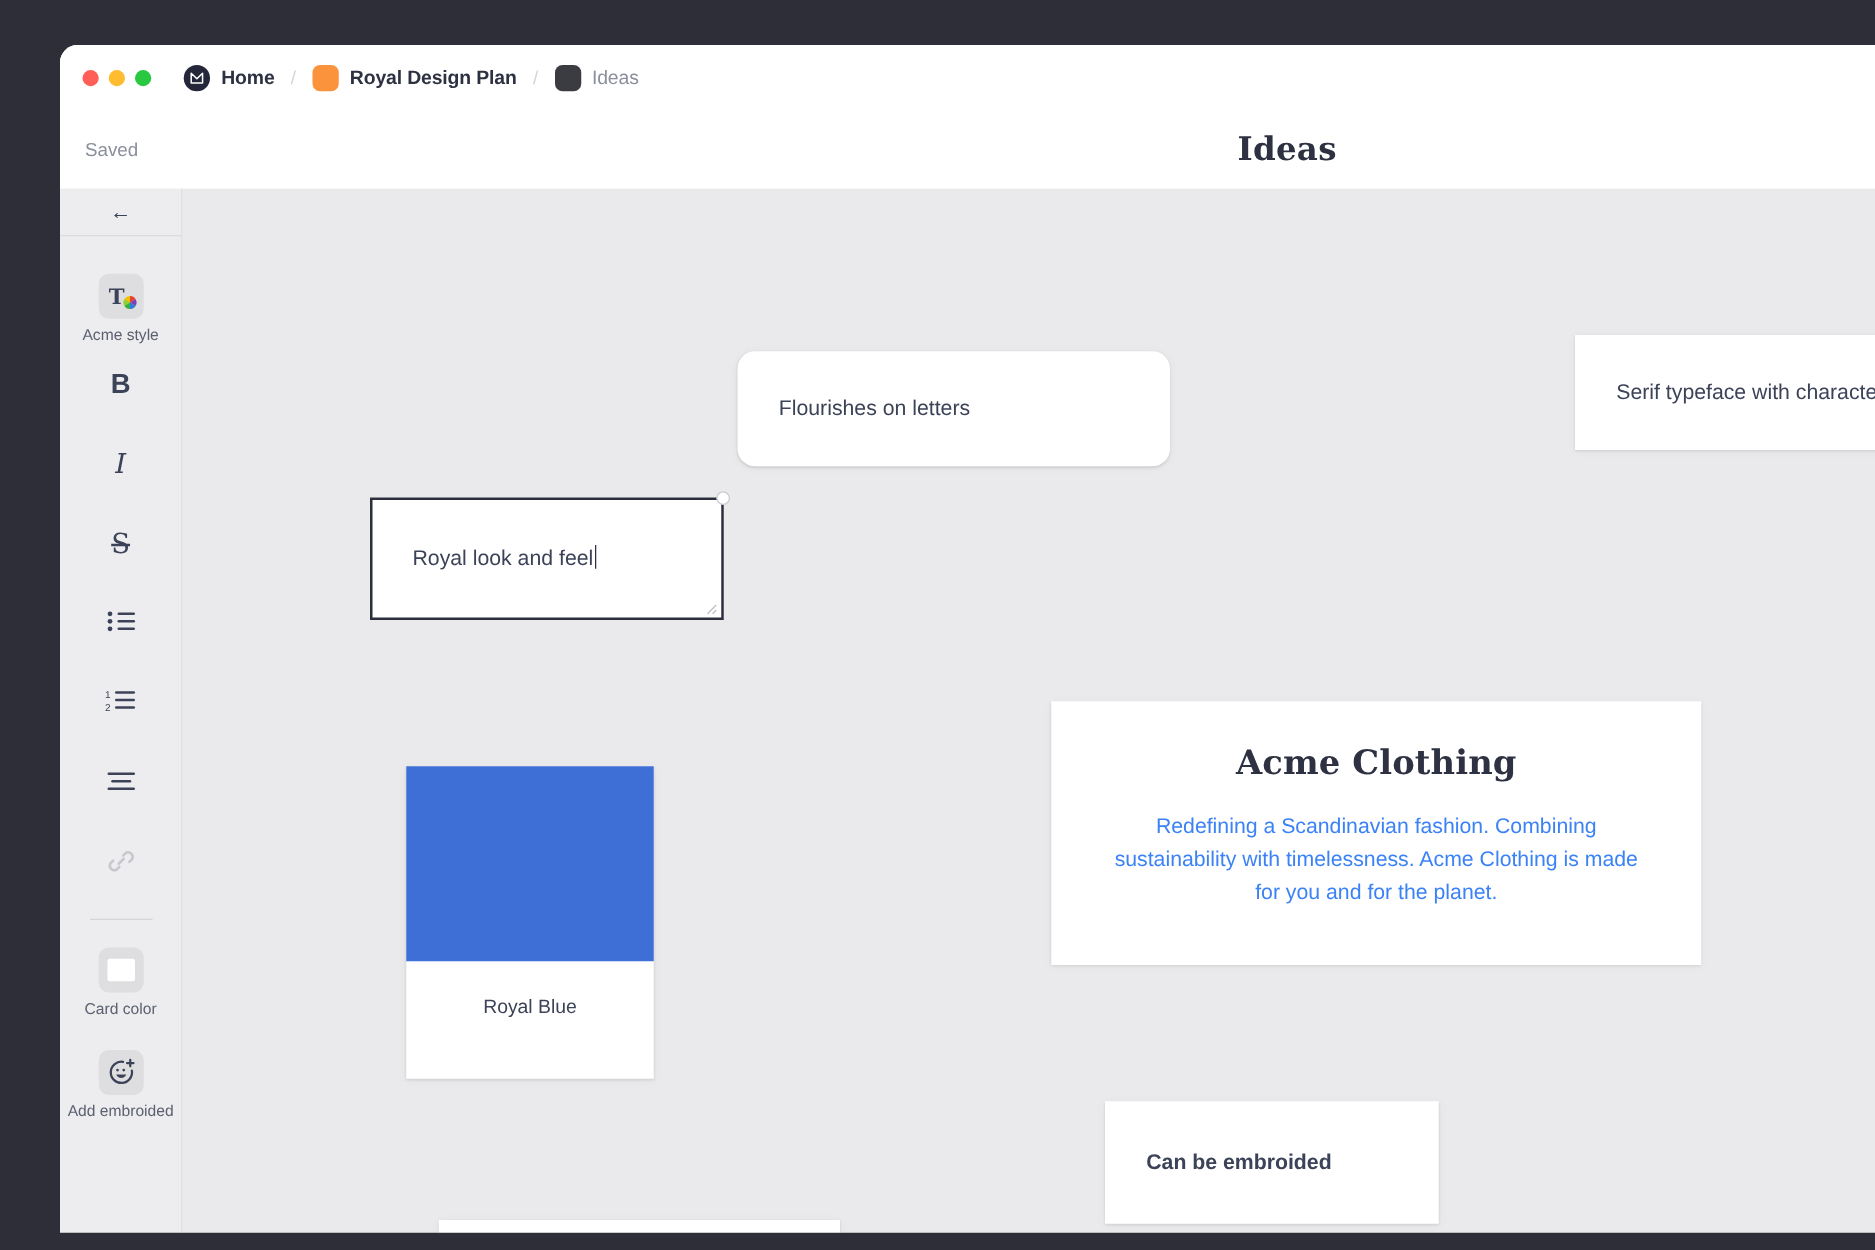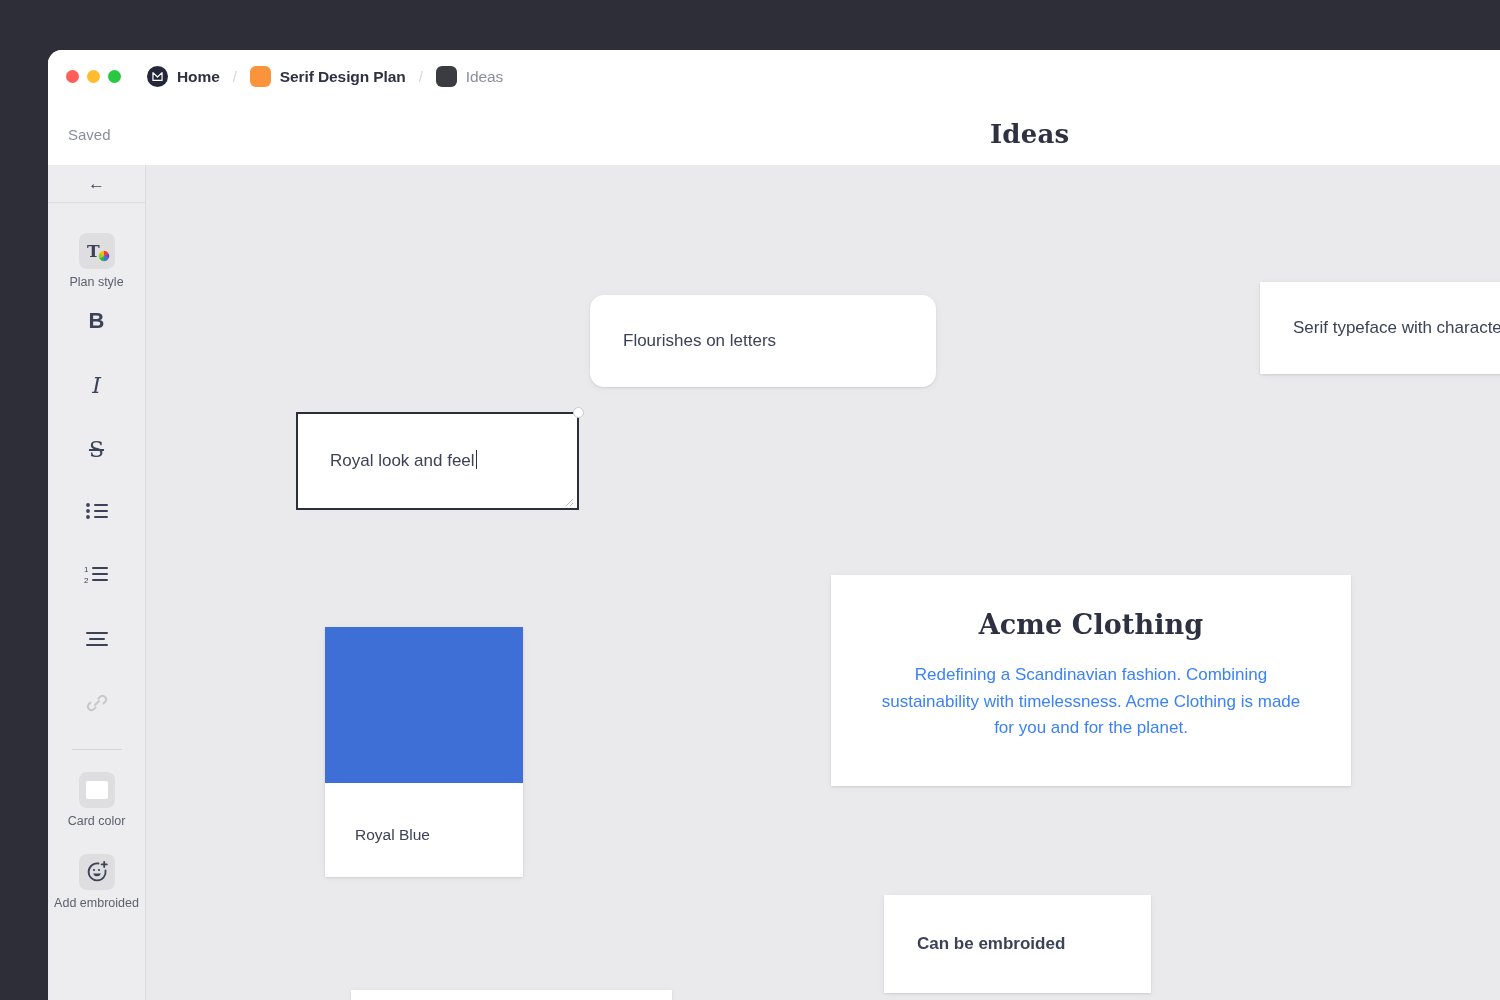--- a/index.html
+++ b/index.html
@@ -12,21 +12,21 @@
 
   #screen {
     position: relative;
     width: 1500px; height: 1000px;
     background: #2e2e38;
   }
 
   
   .window {
     position: absolute;
-    left: 48px; top: 50px;
+    left: 48px; top: 36px;
     width: 1452px; height: 950px;
     background: #ffffff;
     border-top-left-radius: 14px;
     overflow: hidden;
   }
 
   
   .titlebar {
     position: absolute; left: 0; top: 0;
     width: 100%; height: 53px;
@@ -183,42 +183,43 @@
   }
   .caret {
     display: inline-block;
     width: 1.5px; height: 19px;
     background: #2d3142;
     vertical-align: -3px;
     margin-left: 1px;
   }
 
   
-  .card.doc { display: block; padding: 34px 46px 40px 46px; text-align: center; }
+  .card.doc { display: block; padding: 34px 46px 40px 46px; text-align: center; margin-left: 10px; }
   .doc-title {
     font-family: "DejaVu Serif", serif;
     font-weight: bold;
     font-size: 27px;
     color: #2d3142;
     margin-bottom: 22px;
     letter-spacing: 0.1px;
   }
   .doc-body {
     font-size: 17px;
     color: #3b82f6;
     line-height: 1.56;
   }
 
   
   .card.swatch { display: block; padding: 0; }
   .swatch-fill { width: 100%; height: 156px; }
   .swatch-label {
     font-size: 15.5px;
     color: #3c4257;
-    padding: 43px 30px 0 30px;
+    padding: 28px 30px 0 30px;
+    text-align: center;
   }
 </style>
 </head>
 <body>
 
 <div id="screen">
 
   <div class="window">
 
     <div class="titlebar">
@@ -237,21 +238,21 @@
               <path d="M2.4 3.2 L2.4 12.8 L13.6 12.8 L13.6 3.2 L8 8.6 Z" fill="none" stroke="#ffffff" stroke-width="1.5" stroke-linejoin="round"></path>
             </svg>
           </span>
           <span class="crumb-label">Home</span>
         </span>
 
         <span class="crumb-sep">/</span>
 
         <span class="crumb">
           <span class="crumb-ico orange"></span>
-          <span class="crumb-label">Serif Design Plan</span>
+          <span class="crumb-label">Royal Design Plan</span>
         </span>
 
         <span class="crumb-sep">/</span>
 
         <span class="crumb current">
           <span class="crumb-ico dark"></span>
           <span class="crumb-label">Ideas</span>
         </span>
 
       </nav>
@@ -277,21 +278,21 @@
               <g transform="translate(15,13)">
                 <circle cx="5" cy="5" r="5.2" fill="#f2c200"></circle>
                 <path d="M5 5 L5 -0.2 A5.2 5.2 0 0 1 9.5 2.4 Z" fill="#e8413c"></path>
                 <path d="M5 5 L9.5 2.4 A5.2 5.2 0 0 1 9.5 7.6 Z" fill="#7b3fc4"></path>
                 <path d="M5 5 L9.5 7.6 A5.2 5.2 0 0 1 5 10.2 Z" fill="#2a7de1"></path>
                 <path d="M5 5 L5 10.2 A5.2 5.2 0 0 1 0.5 7.6 Z" fill="#35b14b"></path>
                 <path d="M5 5 L0.5 7.6 A5.2 5.2 0 0 1 0.5 2.4 Z" fill="#8fcf3a"></path>
               </g>
             </svg>
           </span>
-          <span class="sb-caption">Plan style</span>
+          <span class="sb-caption">Acme style</span>
         </div>
 
         <div class="sb-glyph bold">
           <span>B</span>
         </div>
 
         <div class="sb-glyph italic">
           <span>I</span>
         </div>
 

